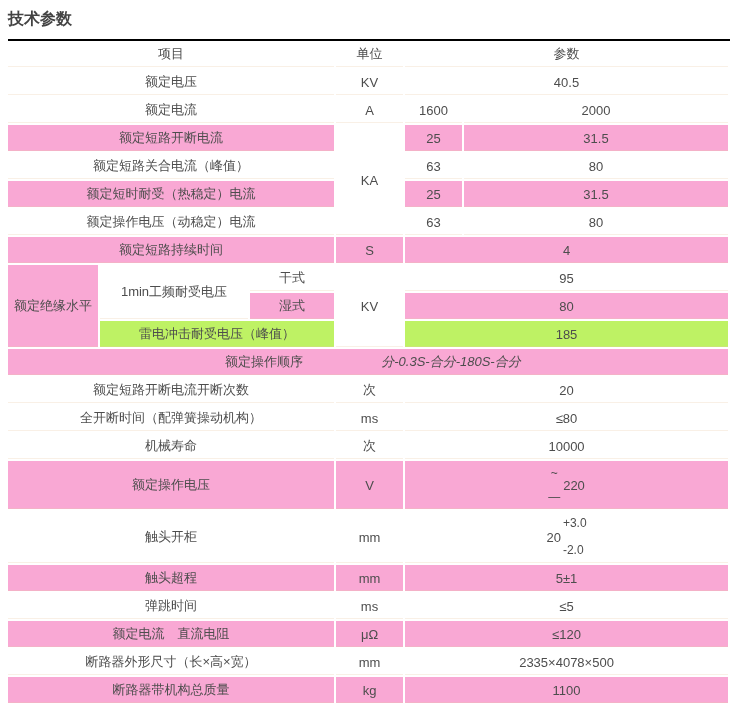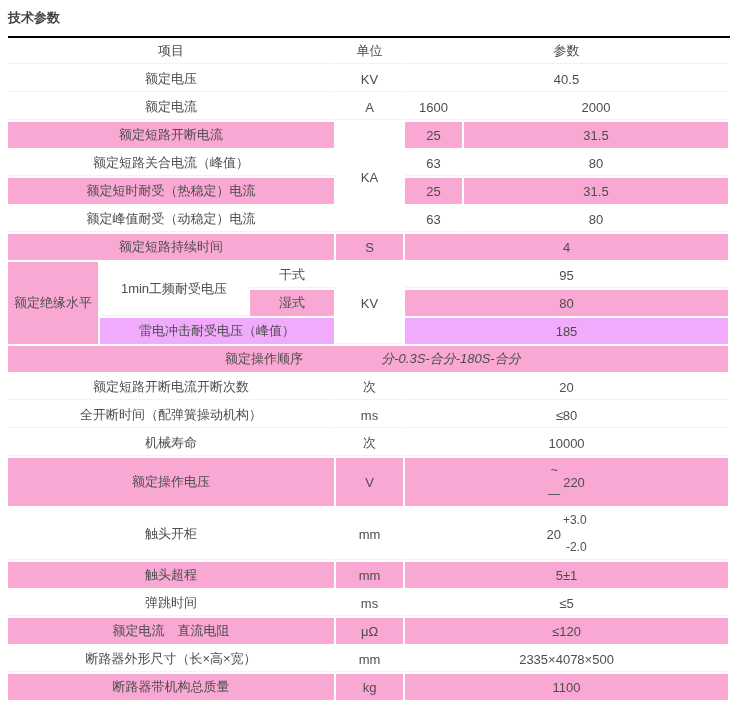--- a/index.html
+++ b/index.html
@@ -2,47 +2,47 @@
 <html><head>
 <meta charset="utf-8">
 <style>
   html,body{margin:0;padding:0;background:#ffffff;}
   body{
     width:737px;height:712px;overflow:hidden;
     font-family:"Liberation Sans","DejaVu Sans",sans-serif;
     color:#4d4d4d;font-size:13px;
   }
   .page-title{
-    font-weight:bold;font-size:13px;color:#434343;
+    font-weight:bold;font-size:16px;color:#434343;
     margin:9px 0 9px 8px;
   }
   table.spec{
     margin-left:8px;width:722px;table-layout:fixed;
     border-collapse:separate;border-spacing:0;
     border-top:2px solid #000000;
   }
   col.c1{width:92px}col.c2{width:150px}col.c3{width:86px}
   col.c4{width:69px}col.c5{width:59px}col.c6{width:266px}
   td{
     height:26px;padding:0;text-align:center;vertical-align:middle;
     border-bottom:2px solid #ffffff;border-right:2px solid #ffffff;
     box-shadow:inset 0 -1px 0 rgba(235,200,165,.28);
     overflow:hidden;white-space:nowrap;
   }
   td.hl{background:#f9a8d4;}
-  td.blue{background:#f0abfc;}
+  td.blue{background:#bef264;}
   tr.tall1 td{height:48px;}
   tr.tall2 td{height:52px;}
   td.opseq{position:relative;}
   .opseq-label{position:absolute;left:100px;top:0;width:312px;line-height:26px;text-align:center;}
   .opseq-value{position:absolute;left:336px;top:0;width:214px;line-height:26px;text-align:center;font-style:italic;}
   .acdc{display:inline-flex;align-items:center;gap:3px;vertical-align:middle;}
   .acdc-marks{display:flex;flex-direction:column;justify-content:space-between;height:36px;font-size:12px;line-height:12px;}
   .tolwrap{display:inline-flex;align-items:center;gap:2px;vertical-align:middle;}
-  .tol-stack{display:flex;flex-direction:column;justify-content:space-between;height:40px;font-size:12px;line-height:13px;text-align:left;align-items:flex-end;}
+  .tol-stack{display:flex;flex-direction:column;justify-content:space-between;height:40px;font-size:12px;line-height:13px;text-align:left;}
 </style>
 </head>
 <body>
 
 <div class="page-title">技术参数</div>
 
 <table class="spec">
   <colgroup>
       <col class="c1">
       <col class="c2">
@@ -85,21 +85,21 @@
     <td>80</td>
   </tr>
 
   <tr>
     <td colspan="3" class="hl">额定短时耐受（热稳定）电流</td>
     <td class="hl">25</td>
     <td class="hl">31.5</td>
   </tr>
 
   <tr>
-    <td colspan="3">额定峰值耐受（动稳定）电流</td>
+    <td colspan="3">额定操作电压（动稳定）电流</td>
     <td>63</td>
     <td>80</td>
   </tr>
 
   <tr>
     <td colspan="3" class="hl">额定短路持续时间</td>
     <td class="hl">S</td>
     <td colspan="2" class="hl">4</td>
   </tr>
 

